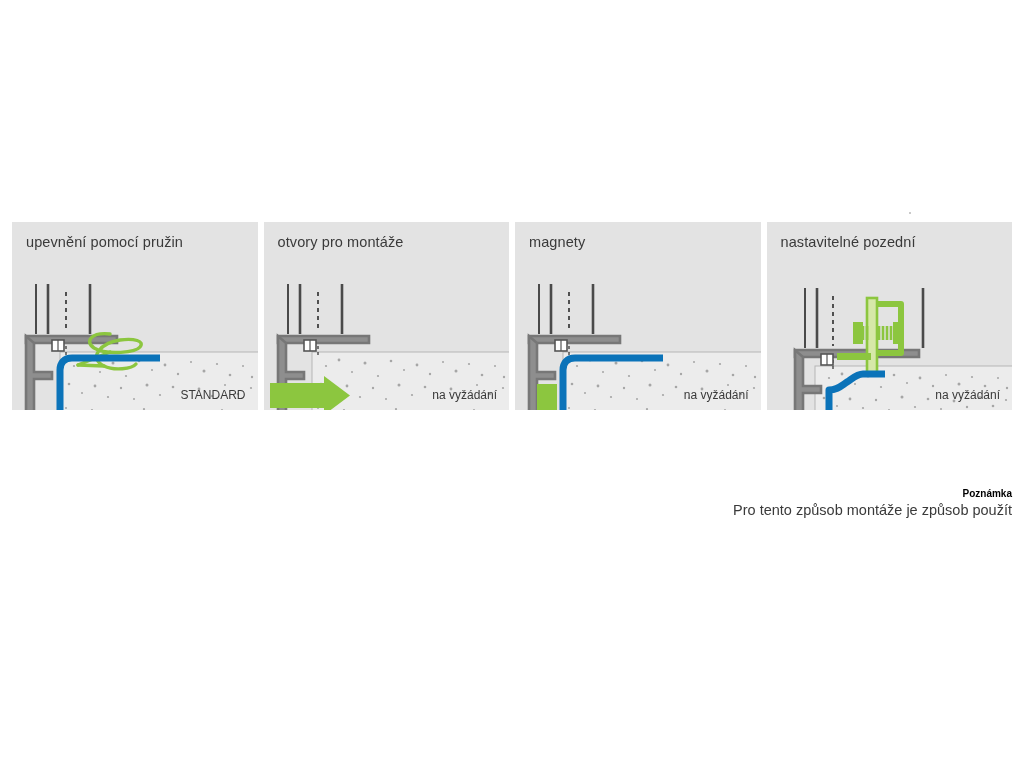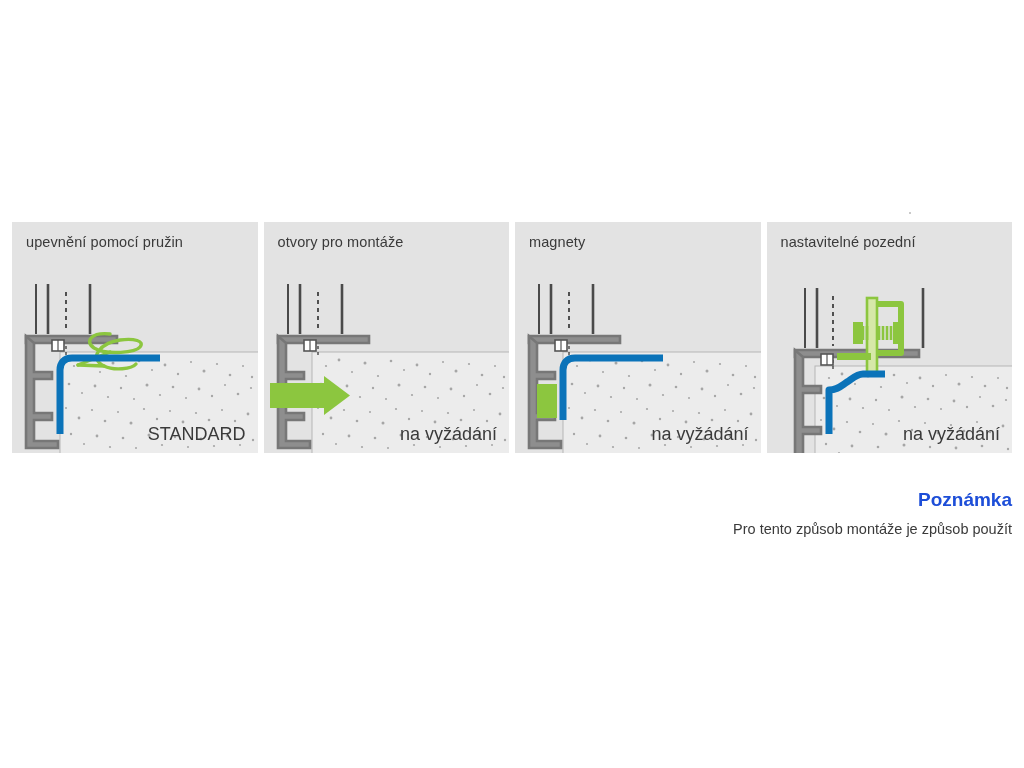--- a/index.html
+++ b/index.html
@@ -18,58 +18,58 @@
   .panels{
     position:absolute;
     left:12px; top:222px;
     width:1000px; height:259px;
     display:flex;
     gap:6px;
   }
   .panel{
     position:relative;
     width:247px;
-    height:231px;
+    height:188px;
     background:#e3e3e3;
     overflow:hidden;
   }
   .panel-title{
     position:absolute;
     left:14px; top:12px;
     font-size:14.5px;
     color:#3a3a3a;
     letter-spacing:.1px;
     white-space:nowrap;
   }
   .panel-note{
     position:absolute;
     right:12px; bottom:8px;
-    font-size:18px;
+    font-size:12px;
     color:#3a3a3a;
     white-space:nowrap;
   }
   .fig{
     position:absolute;
     left:0; top:26px;
     width:247px; height:233px;
   }
 
   
   .note{
     position:absolute;
     left:540px; top:487px;
     width:472px;
     text-align:right;
     line-height:1.32;
   }
   .note-title{
-    font-size:19px;
+    font-size:10px;
     font-weight:bold;
-    color:#1d4ed8;
-    margin-bottom:8px;
+    color:#000000;
+    margin-bottom:1px;
   }
   .note-line{
     font-size:14.5px;
     color:#3a3a3a;
   }
 
   .speck{position:absolute;left:909px;top:212px;width:2px;height:2px;background:#b8b8b8;border-radius:50%;}
 </style>
 </head>
 <body>

